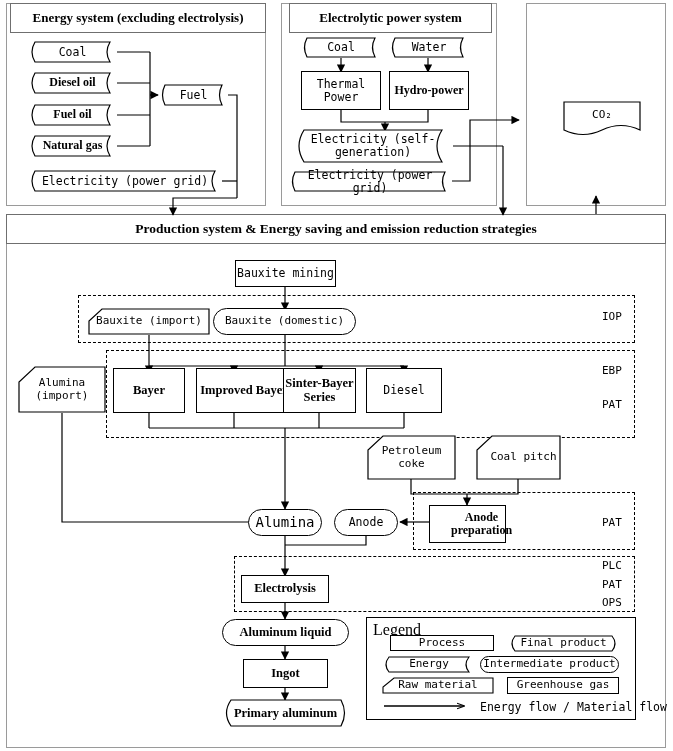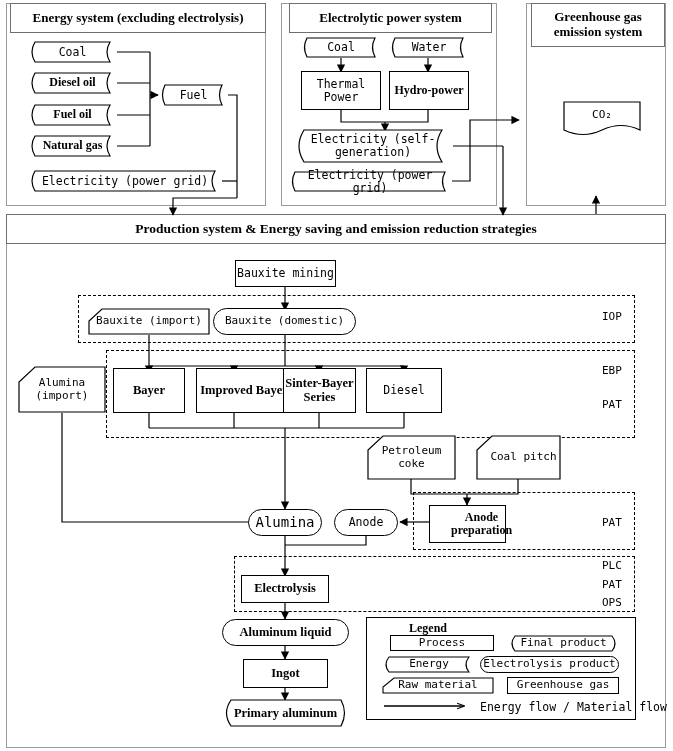--- a/index.html
+++ b/index.html
@@ -33,36 +33,35 @@
      align-items:center;justify-content:center;text-align:center;line-height:1.12;}
   .serifb{font-family:"Liberation Serif",serif;font-weight:bold;}
   .mono{font-family:"DejaVu Sans Mono",monospace;}
 
   .dashbox{position:absolute;border:1.4px dashed #000;box-sizing:border-box;}
   .tag{position:absolute;font-family:"DejaVu Sans Mono",monospace;font-size:11px;}
 
   #wires{position:absolute;left:0;top:0;width:673px;height:751px;pointer-events:none;}
 
   .legendbox{position:absolute;border:1.4px solid #000;box-sizing:border-box;background:#fff;}
-  .legend-title{position:absolute;font-family:"Liberation Serif",serif;font-weight:bold;font-size:12px;margin-left:36px;}
+  .legend-title{position:absolute;font-family:"Liberation Serif",serif;font-weight:normal;font-size:16px;}
   .legend-flow{position:absolute;font-family:"DejaVu Sans Mono",monospace;font-size:11.5px;}
 </style>
 </head>
 <body>
 
 <div id="root">
 
   <div class="panel" style="left:6px;top:3px;width:260px;height:203px;"></div>
   <div class="panel-title" style="left:10px;top:3px;width:256px;height:30px;font-size:13px;">Energy system (excluding electrolysis)</div>
 
   <div class="panel" style="left:281px;top:3px;width:216px;height:203px;"></div>
   <div class="panel-title" style="left:289px;top:3px;width:203px;height:30px;font-size:13px;">Electrolytic power system</div>
 
   <div class="panel" style="left:526px;top:3px;width:140px;height:203px;"></div>
-  <div class="panel-title" style="left:531px;top:3px;width:134px;height:44px;font-size:13px;">Greenhouse gas emission system</div>
 
   <div class="panel" style="left:6px;top:214px;width:660px;height:534px;"></div>
   <div class="panel-title" style="left:6px;top:214px;width:660px;height:30px;font-size:13.5px;">Production system &amp; Energy saving and emission reduction strategies</div>
 
   <svg id="wires" viewBox="0 0 673 751" xmlns="http://www.w3.org/2000/svg">
     <defs>
       <marker id="ah" viewBox="0 0 10 10" refX="9" refY="5" markerWidth="7" markerHeight="7" orient="auto-start-reverse">
         <path d="M0,0 L10,5 L0,10 z" fill="#000"></path>
       </marker>
       <marker id="ahs" viewBox="0 0 10 10" refX="9" refY="5" markerWidth="6" markerHeight="6" orient="auto-start-reverse">
@@ -307,21 +306,21 @@
   </div>
 
   <div class="svgshape" style="left:382px;top:656px;width:94px;height:17px;">
     <svg width="94" height="17" viewBox="0 0 94 17">
       <path d="M7,1 Q1,8.5 7,16 L87,16 Q81,8.5 87,1 Z" fill="#fff" stroke="#000" stroke-width="1.1"></path>
     </svg>
     <div class="lbl mono" style="font-size:11px;">Energy</div>
   </div>
 
   <div class="node inter" style="left:480px;top:656px;width:139px;height:17px;font-size:11px;
-              font-family:'DejaVu Sans Mono',monospace;">Electrolysis product</div>
+              font-family:'DejaVu Sans Mono',monospace;">Intermediate product</div>
 
   <div class="svgshape" style="left:382px;top:677px;width:112px;height:17px;">
     <svg width="112" height="17" viewBox="0 0 112 17">
       <path d="M12,1 L111,1 L111,16 L1,16 L1,10 Z" fill="#fff" stroke="#000" stroke-width="1.1"></path>
     </svg>
     <div class="lbl mono" style="font-size:11px;">Raw material</div>
   </div>
 
   <div class="node ghg" style="left:507px;top:677px;width:112px;height:17px;font-size:11px;
               font-family:'DejaVu Sans Mono',monospace;">Greenhouse gas</div>

